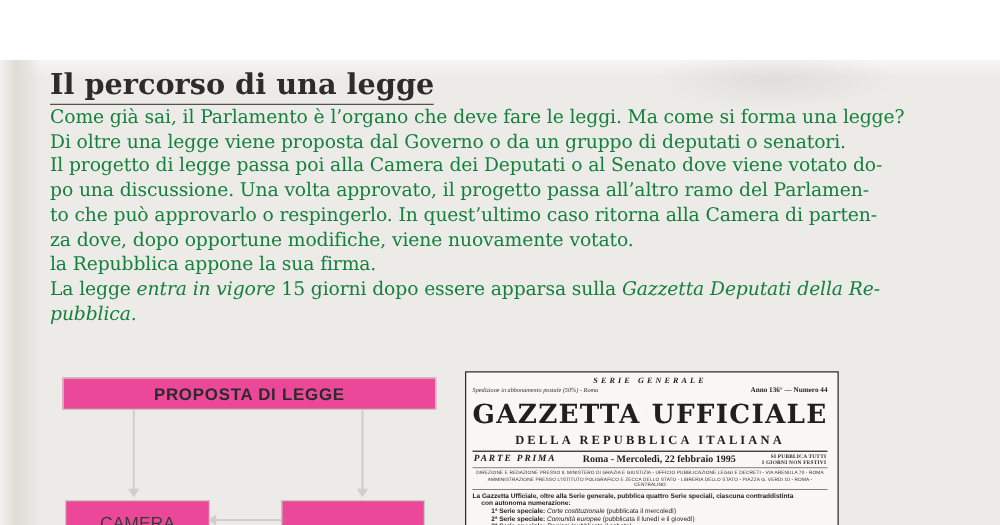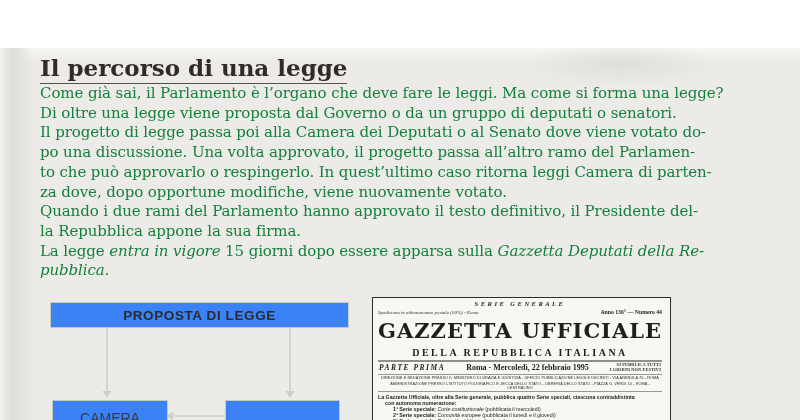--- a/index.html
+++ b/index.html
@@ -19,21 +19,21 @@
 
   
   .paragraph{position:absolute;left:40px;top:36px;width:745px;font-size:15px;line-height:19.7px;
     color:#15803d;letter-spacing:-0.1px;}
   .paragraph .line{white-space:nowrap;}
   .paragraph em{}
 
   
   .diagram{position:absolute;left:0;top:240px;width:380px;height:180px;font-family:"Liberation Sans",sans-serif;}
   .diagram svg{position:absolute;left:0;top:0;}
-  .dbox{position:absolute;background:#3b82f6;border:1px solid #c9c8c2;display:flex;
+  .dbox{position:absolute;background:#ec4899;border:1px solid #c9c8c2;display:flex;
     flex-direction:column;align-items:center;justify-content:center;color:#3a3a3a;}
   .dbox.proposta{left:50px;top:14px;width:297px;height:24px;font-weight:bold;font-size:13.5px;
     letter-spacing:0.6px;color:#2b2b2b;}
   .dbox.camera{left:52px;top:112px;width:114px;height:52px;font-size:14px;line-height:17px;text-align:left;}
   .dbox.senato{left:225px;top:112px;width:113px;height:52px;font-size:14px;letter-spacing:0.4px;}
 
   
   .gazzetta{position:absolute;left:372px;top:249px;width:297px;height:171px;background:#f8f7f4;
     border:1.5px solid #2e2d2b;overflow:hidden;}
   .gz-inner{width:588px;height:338px;transform:scale(0.5);transform-origin:top left;
@@ -73,23 +73,22 @@
   <div class="edge-top"></div>
   <div class="blotch"></div>
 
   <div class="title">Il percorso di una legge</div>
 
   <div class="paragraph">
       <div class="line"><span>Come già sai, il Parlamento è l’organo che deve fare le leggi. Ma come si forma una legge?</span></div>
       <div class="line"><span>Di oltre una legge viene proposta dal Governo o da un gruppo di deputati o senatori.</span></div>
       <div class="line"><span>Il progetto di legge passa poi alla Camera dei Deputati o al Senato dove viene votato do-</span></div>
       <div class="line"><span>po una discussione. Una volta approvato, il progetto passa all’altro ramo del Parlamen-</span></div>
-      <div class="line"><span>to che può approvarlo o respingerlo. In quest’ultimo caso ritorna leggi Camera di parten-</span></div>
+      <div class="line"><span>to che può approvarlo o respingerlo. In quest’ultimo caso ritorna alla Camera di parten-</span></div>
       <div class="line"><span>za dove, dopo opportune modifiche, viene nuovamente votato.</span></div>
-      <div class="line"><span>Quando i due rami del Parlamento hanno approvato il testo definitivo, il Presidente del-</span></div>
       <div class="line"><span>la Repubblica appone la sua firma.</span></div>
       <div class="line"><span>La legge </span><em>entra in vigore</em><span> 15 giorni dopo essere apparsa sulla </span><em>Gazzetta Deputati della Re-</em></div>
       <div class="line"><em>pubblica.</em></div>
     </div>
 
   <div class="diagram">
     <svg width="380" height="180" viewBox="0 0 380 180">
       <g stroke="#cfcec8" stroke-width="1.6" fill="none">
         <line x1="107" y1="38" x2="107" y2="104"></line>
         <line x1="290" y1="38" x2="290" y2="104"></line>

